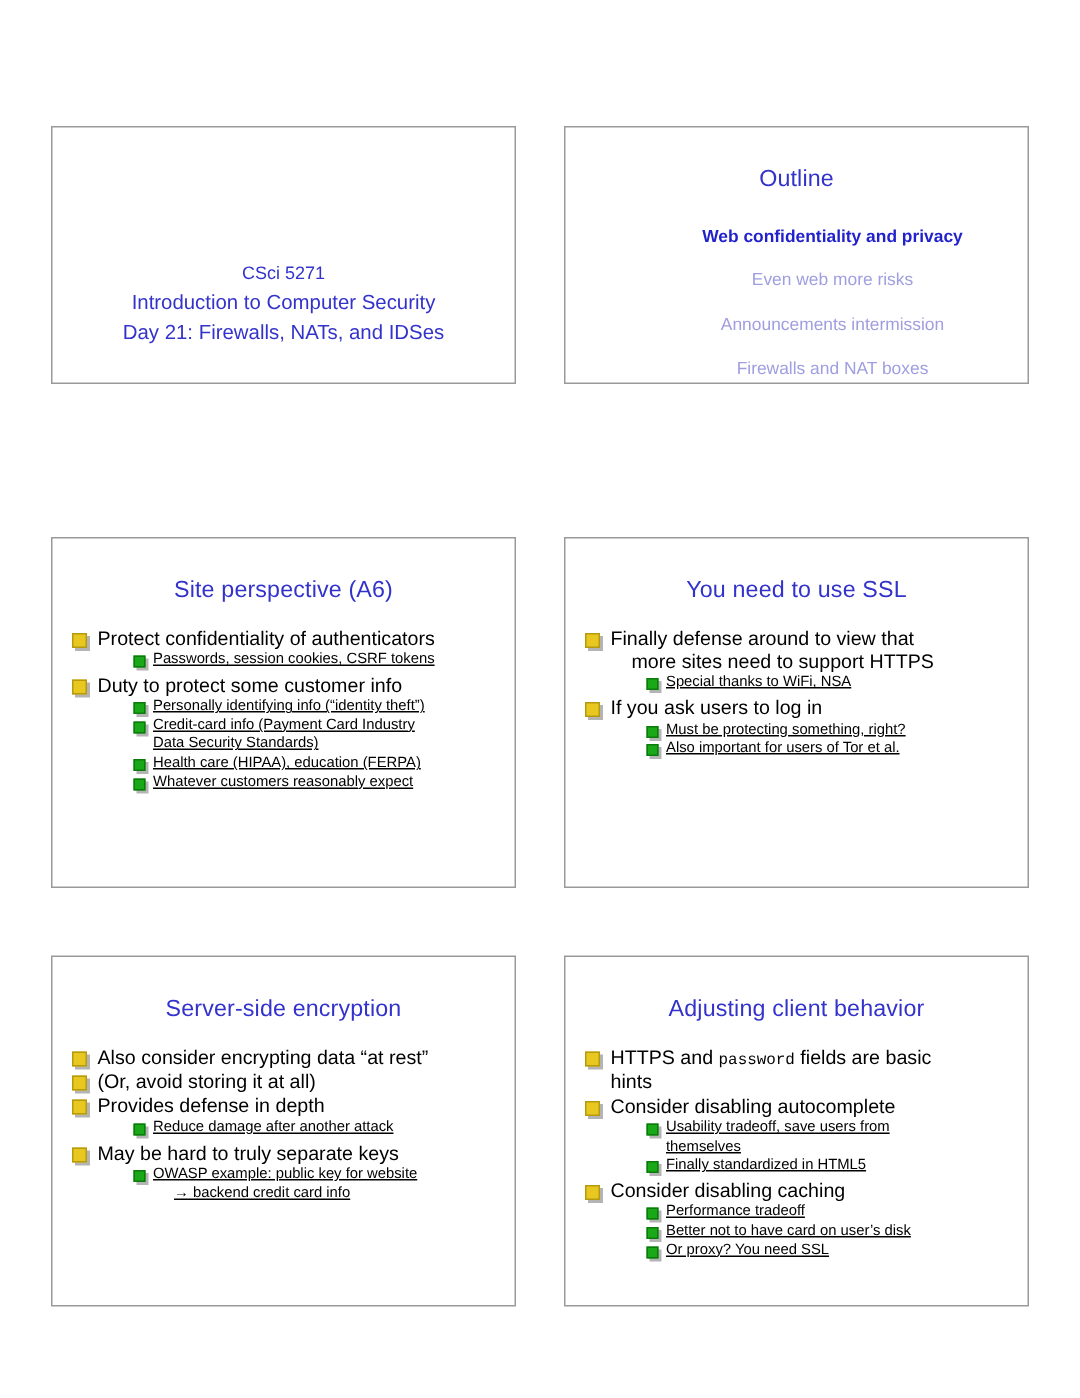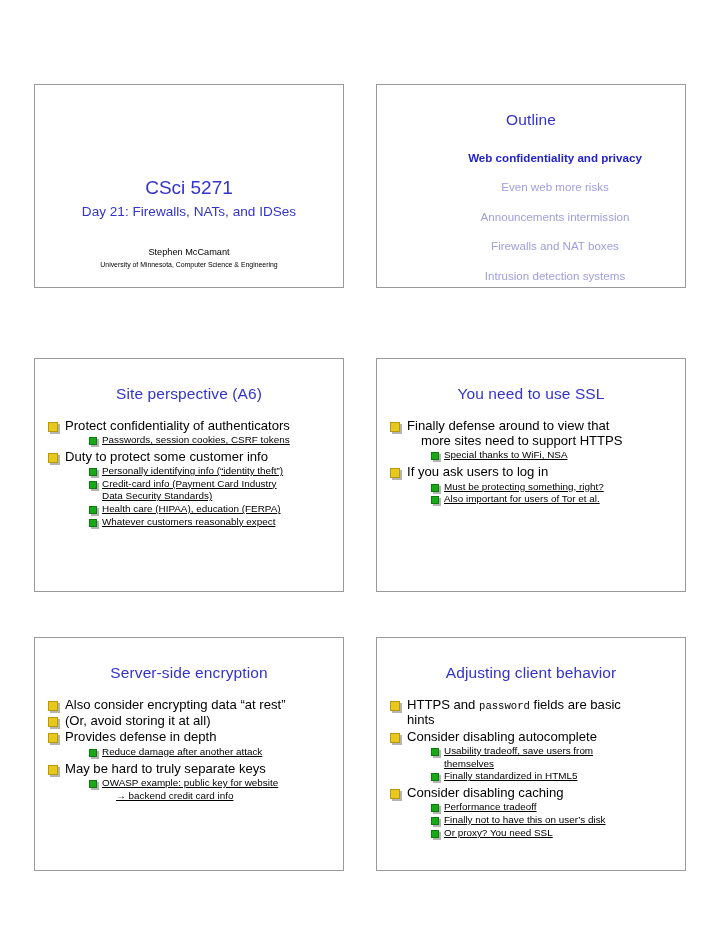--- a/index.html
+++ b/index.html
@@ -24,21 +24,21 @@
 
   .slide {
     position: absolute;
     box-sizing: border-box;
     background: #ffffff;
     border: 1px solid #9a9a9a;
     overflow: hidden;
   }
 
   
-  .slide.r0 { top: 84px;  height: 204px; }
+  .slide.r0 { top: 84px;  height: 172px; }
   .slide.r1 { top: 358px; height: 234px; }
   .slide.r2 { top: 613px; height: 234px; margin-top: 24px; }
   .slide.c0 { left: 34px;  width: 310px; }
   .slide.c1 { left: 376px; width: 310px; }
 
   
   .slide-title {
     color: #3333cc;
     text-align: center;
     font-size: 15.5px;
@@ -53,21 +53,21 @@
   .title-slide-body {
     padding: 0 14px;
     text-align: center;
   }
   .title-lines {
     margin-top: 89px;
     color: #3333cc;
     font-size: 13.6px;
     line-height: 1.47;
   }
-  .title-lines .l1 { font-size: 19px; }
+  .title-lines .l1 { font-size: 12px; }
   .author {
     margin-top: 24px;
     color: #000000;
     font-size: 9.2px;
     line-height: 1.35;
   }
   .affil {
     margin-top: 3px;
     color: #000000;
     font-size: 6.9px;
@@ -164,20 +164,21 @@
 </style>
 </head>
 <body>
 
 <div id="handout">
 
   <div class="slide r0 c0">
     <div class="title-slide-body">
       <div class="title-lines">
         <div class="l1">CSci 5271</div>
+        <div>Introduction to Computer Security</div>
         <div>Day 21: Firewalls, NATs, and IDSes</div>
       </div>
       <div class="author">Stephen McCamant</div>
       <div class="affil">University of Minnesota, Computer Science &amp; Engineering</div>
     </div>
   </div>
 
   <div class="slide r0 c1">
     <div class="slide-title">Outline</div>
     <ul class="outline-list">
@@ -281,21 +282,21 @@
               <span>Usability tradeoff, save users from</span>
               <span class="cont-2">themselves</span>
             </li>
             <li class="b2">Finally standardized in HTML5</li>
           </ul>
         </li>
         <li class="b1">
           <span class="txt">Consider disabling caching</span>
           <ul class="lvl2">
             <li class="b2">Performance tradeoff</li>
-            <li class="b2">Finally not to have this on user’s disk</li>
+            <li class="b2">Better not to have card on user’s disk</li>
             <li class="b2">Or proxy? You need SSL</li>
           </ul>
         </li>
       </ul>
     </div>
   </div>
 
 </div>
 
 </body></html>

